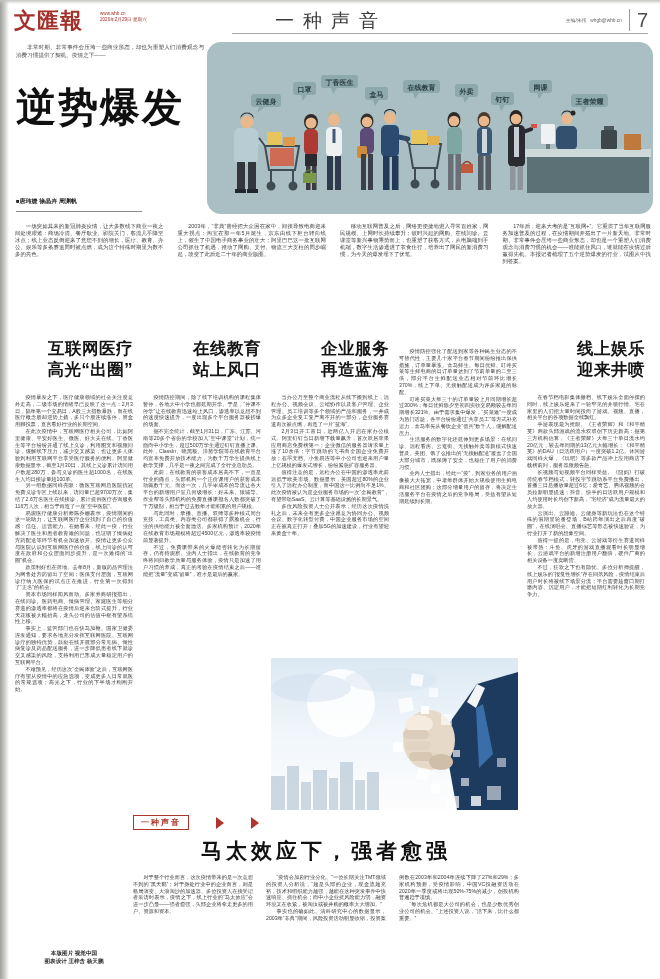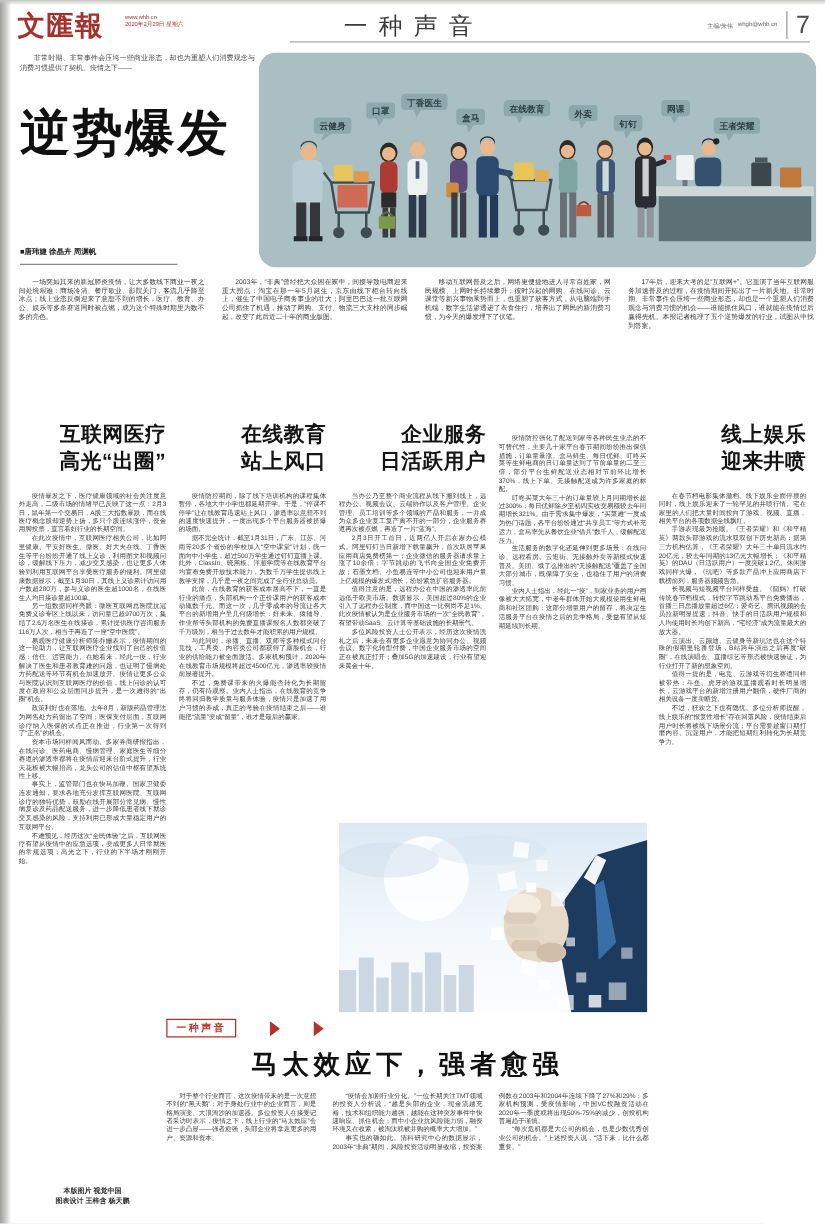--- a/index.html
+++ b/index.html
@@ -293,21 +293,21 @@
     <div class="art-body">
         <p>疫情防控期间，除了线下培训机构的课程集体暂停，各地大中小学也都延期开学。于是，“停课不停学”让在线教育迅速站上风口，渗透率以意想不到的速度快速提升，一度出现多个平台服务器被挤爆的场面。</p>
         <p>据不完全统计，截至1月31日，广东、江苏、河南等20多个省份的学校加入“空中课堂”计划，统一面向中小学生，超过500万学生通过钉钉直播上课。此外，ClassIn、晓黑板、洋葱学院等在线教育平台均宣布免费开放技术能力，为数千万学生提供线上教学支撑，几乎是一夜之间完成了全行业总动员。</p>
         <p>此前，在线教育的获客成本居高不下，一直是行业的痛点，头部机构一个正价课用户的获客成本动辄数千元。而这一次，几乎零成本的导流让各大平台的新增用户呈几何级增长：好未来、猿辅导、作业帮等头部机构的免费直播课报名人数都突破了千万级别，相当于过去数年才能积累的用户规模。</p>
         <p>与此同时，录播、直播、双师等多种模式同台竞技，工具类、内容类公司都获得了露脸机会，行业的供给能力被全面激活。多家机构预计，2020年在线教育市场规模将超过4500亿元，渗透率较疫情前显著提升。</p>
         <p>不过，免费课带来的火爆能否转化为长期留存，仍有待观察。业内人士指出，在线教育的竞争终将回归教学质量与服务体验，疫情只是加速了用户习惯的养成，真正的考验在疫情结束之后——谁能把“流量”变成“留量”，谁才是最后的赢家。</p>
       </div>
   </div>
   <div class="col" id="c3">
     <div class="art-title">企业服务
-日活跃用户</div>
+再造蓝海</div>
     <div class="art-body">
         <p>当办公乃至整个商业流程从线下搬到线上，远程办公、视频会议、云端协作以及客户管理、企业管理、员工培训等多个领域的产品和服务，一并成为众多企业复工复产离不开的一部分，企业服务赛道再次被点燃，再造了一片“蓝海”。</p>
         <p>2月3日开工首日，近两亿人开启在家办公模式。阿里钉钉当日新增下载量飙升，首次跃居苹果应用商店免费榜第一；企业微信的服务器请求量上涨了10余倍；字节跳动的飞书向全国企业免费开放；石墨文档、小鱼易连等中小公司也迎来用户量上亿规模的爆发式增长，纷纷紧急扩容服务器。</p>
         <p>值得注意的是，远程办公在中国的渗透率此前远低于欧美市场。数据显示，美国超过80%的企业引入了远程办公制度，而中国这一比例尚不足1%。此次疫情被认为是企业服务市场的一次“全民教育”，有望带动SaaS、云计算等基础设施的长期景气。</p>
         <p>多位风险投资人士公开表示，经历这次疫情洗礼之后，未来会有更多企业愿意为协同办公、视频会议、数字化转型付费，中国企业服务市场的空间正在被真正打开；叠加5G的加速建设，行业有望迎来黄金十年。</p>
       </div>
   </div>
   <div class="col" id="c4">
     <div class="art-body">
         <p>疫情防控强化了配送到家等各种民生业态的不可替代性，主要几十家平台春节期间纷纷推出保供措施，订单量暴涨。盒马鲜生、每日优鲜、叮咚买菜等生鲜电商的日订单量达到了节前单量的二至三倍，部分平台生鲜配送业态相对节前环比增长370%，线上下单、无接触配送成为许多家庭的标配。</p>

